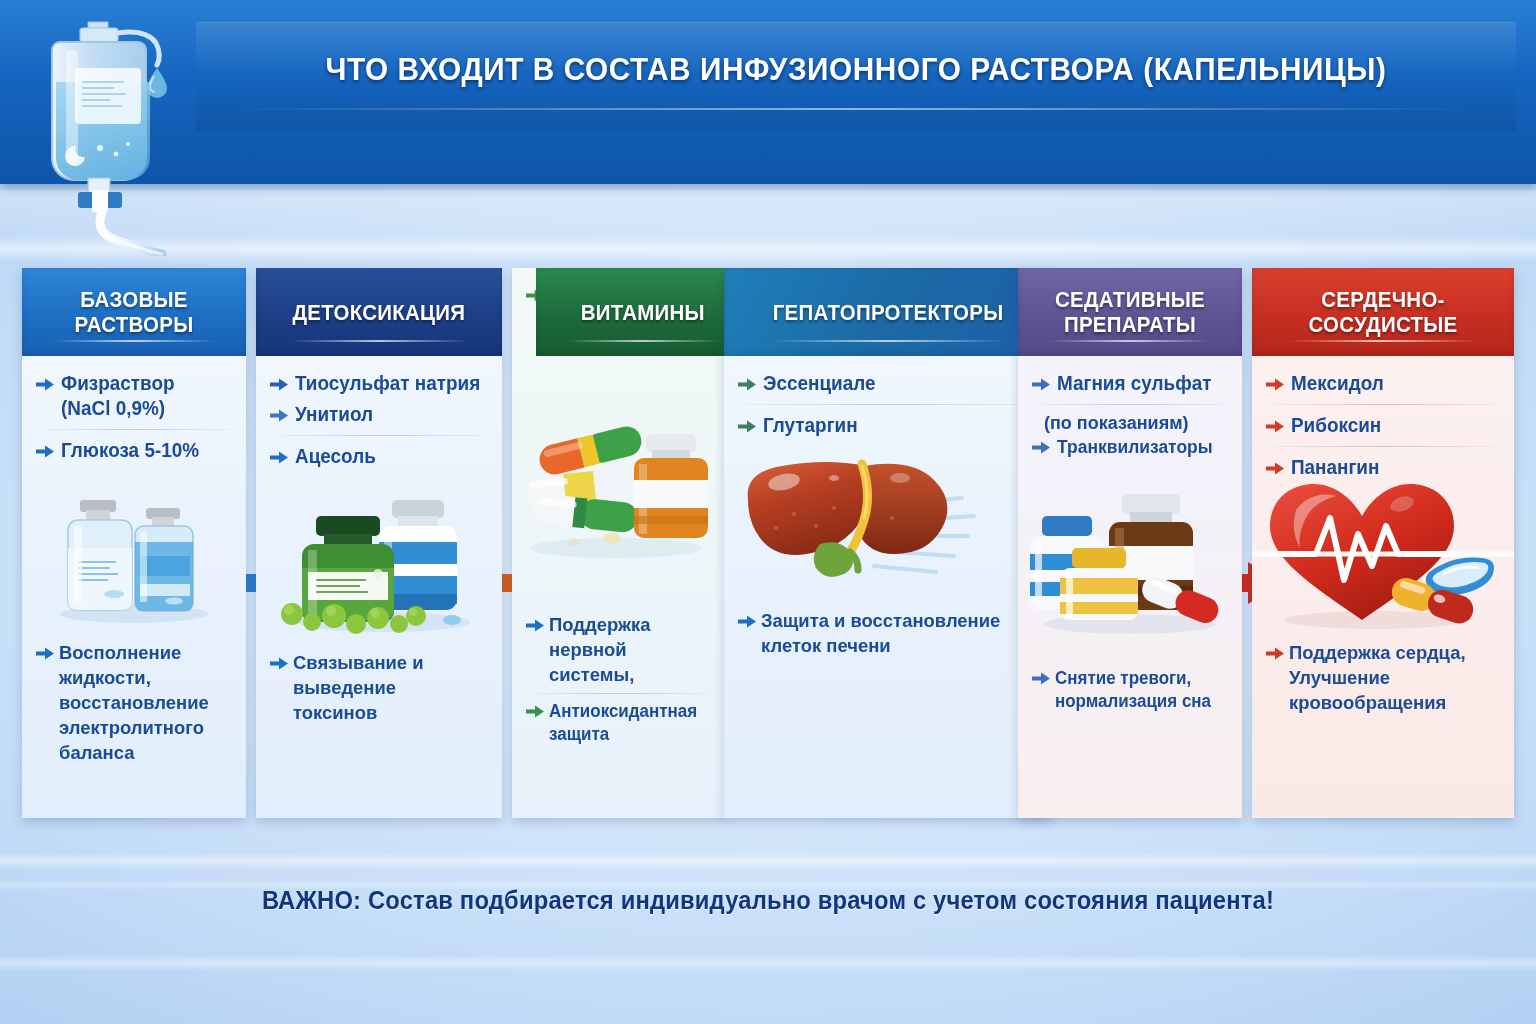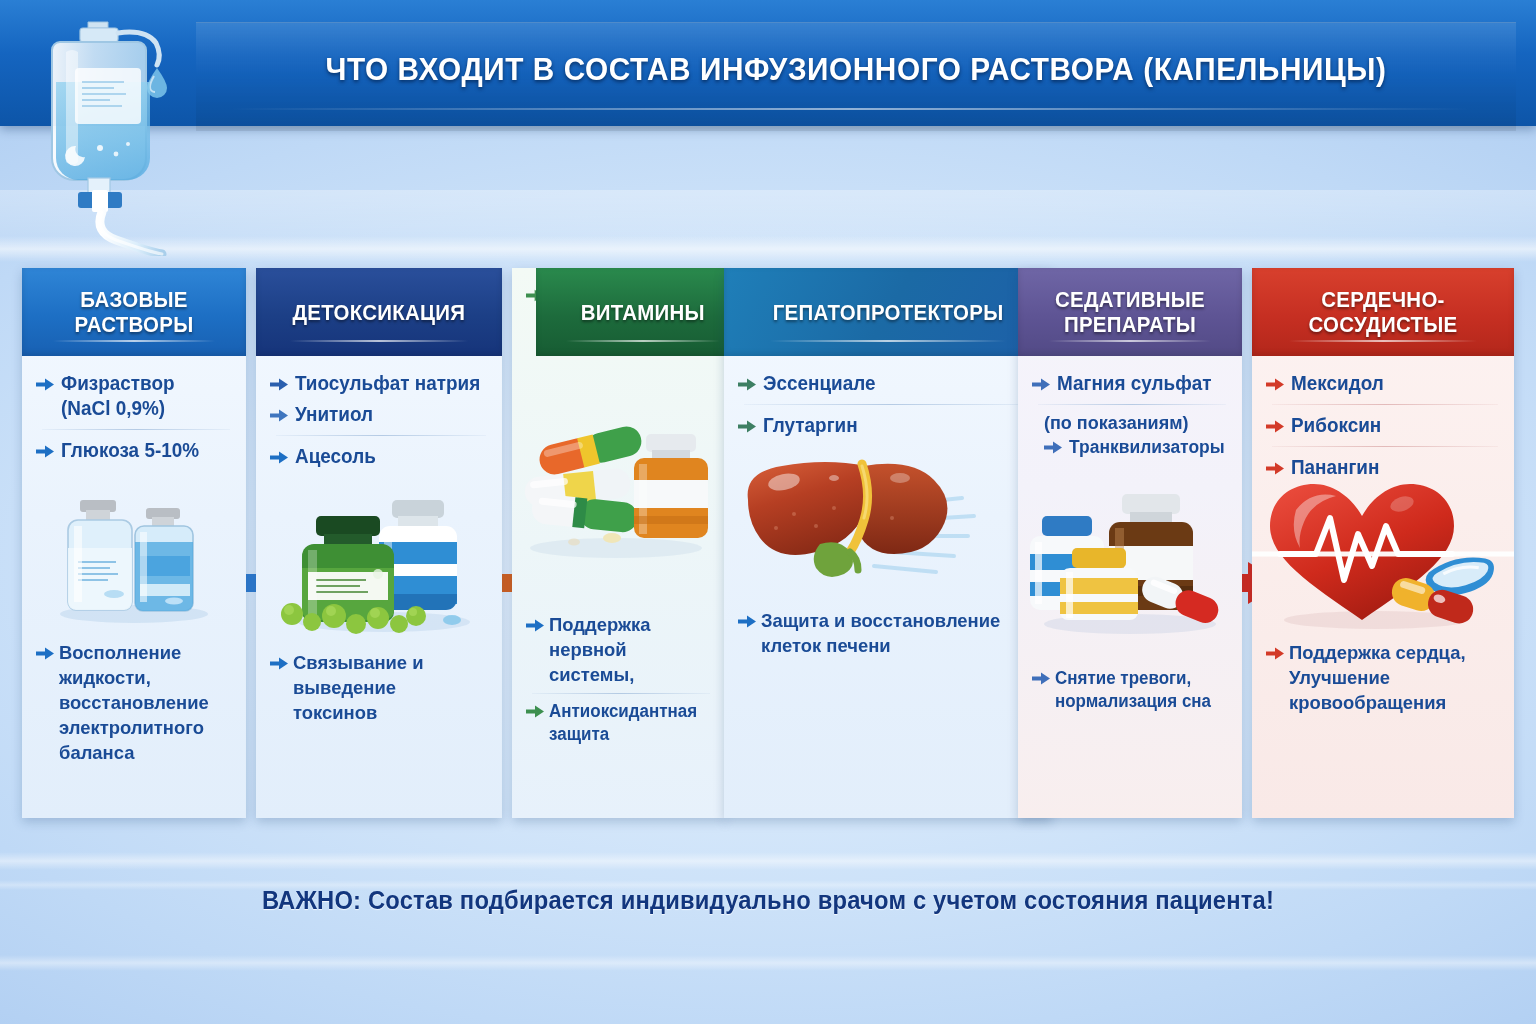--- a/index.html
+++ b/index.html
@@ -17,21 +17,21 @@
   
   .streak{position:absolute;left:0;width:100%;pointer-events:none;}
   .s1{top:236px;height:26px;background:linear-gradient(180deg,rgba(255,255,255,0) 0%,rgba(255,255,255,.55) 50%,rgba(255,255,255,0) 100%);}
   .s2{top:852px;height:18px;background:linear-gradient(180deg,rgba(255,255,255,0) 0%,rgba(255,255,255,.45) 50%,rgba(255,255,255,0) 100%);}
   .s3{top:955px;height:16px;background:linear-gradient(180deg,rgba(255,255,255,0) 0%,rgba(255,255,255,.40) 50%,rgba(255,255,255,0) 100%);}
   .s4{top:880px;height:10px;background:linear-gradient(180deg,rgba(255,255,255,0) 0%,rgba(255,255,255,.30) 50%,rgba(255,255,255,0) 100%);}
   .s5{top:190px;height:70px;background:linear-gradient(180deg,rgba(255,255,255,.30) 0%,rgba(255,255,255,0) 100%);}
 
   
   #header{
-    position:absolute;left:0;top:0;width:1536px;height:126px;
+    position:absolute;left:0;top:0;width:1536px;height:184px;
     background:linear-gradient(180deg,#2a7fd4 0%,#1565c0 42%,#0d55a8 100%);
     box-shadow:0 3px 10px rgba(0,40,90,.35);
   }
   #headerInner{
     position:absolute;left:196px;top:22px;width:1320px;height:108px;
     background:linear-gradient(180deg,rgba(255,255,255,.10) 0%,rgba(255,255,255,0) 48%,rgba(0,0,0,.08) 100%);
     border-top:1px solid rgba(255,255,255,.22);
   }
   #headerTitle{
     position:absolute;left:196px;top:52px;width:1320px;
@@ -74,21 +74,21 @@
     background:linear-gradient(90deg,rgba(255,255,255,0),rgba(255,255,255,.7),rgba(255,255,255,0));
   }
 
   .items{position:absolute;left:0;top:88px;width:100%;padding:12px 0 0 0;box-sizing:border-box;}
   .item{
     display:flex;align-items:flex-start;gap:7px;
     padding:3px 12px 3px 14px;
     color:#1a4b96;font-weight:bold;font-size:19.5px;line-height:25px;
   }
   .item .txt{transform:scaleX(.97);transform-origin:left center;}
-  .item.small{font-size:18px;margin-left:12px;}
+  .item.small{font-size:18px;}
   .divider{height:1px;margin:5px 16px 5px 20px;
     background:linear-gradient(90deg,rgba(150,180,215,.10),rgba(150,180,215,.65),rgba(150,180,215,.10));}
 
   .arrow-b{flex:0 0 auto;margin-top:7px;}
 
   
   .pic{position:absolute;left:0;width:100%;}
 
   
   .benefit{

